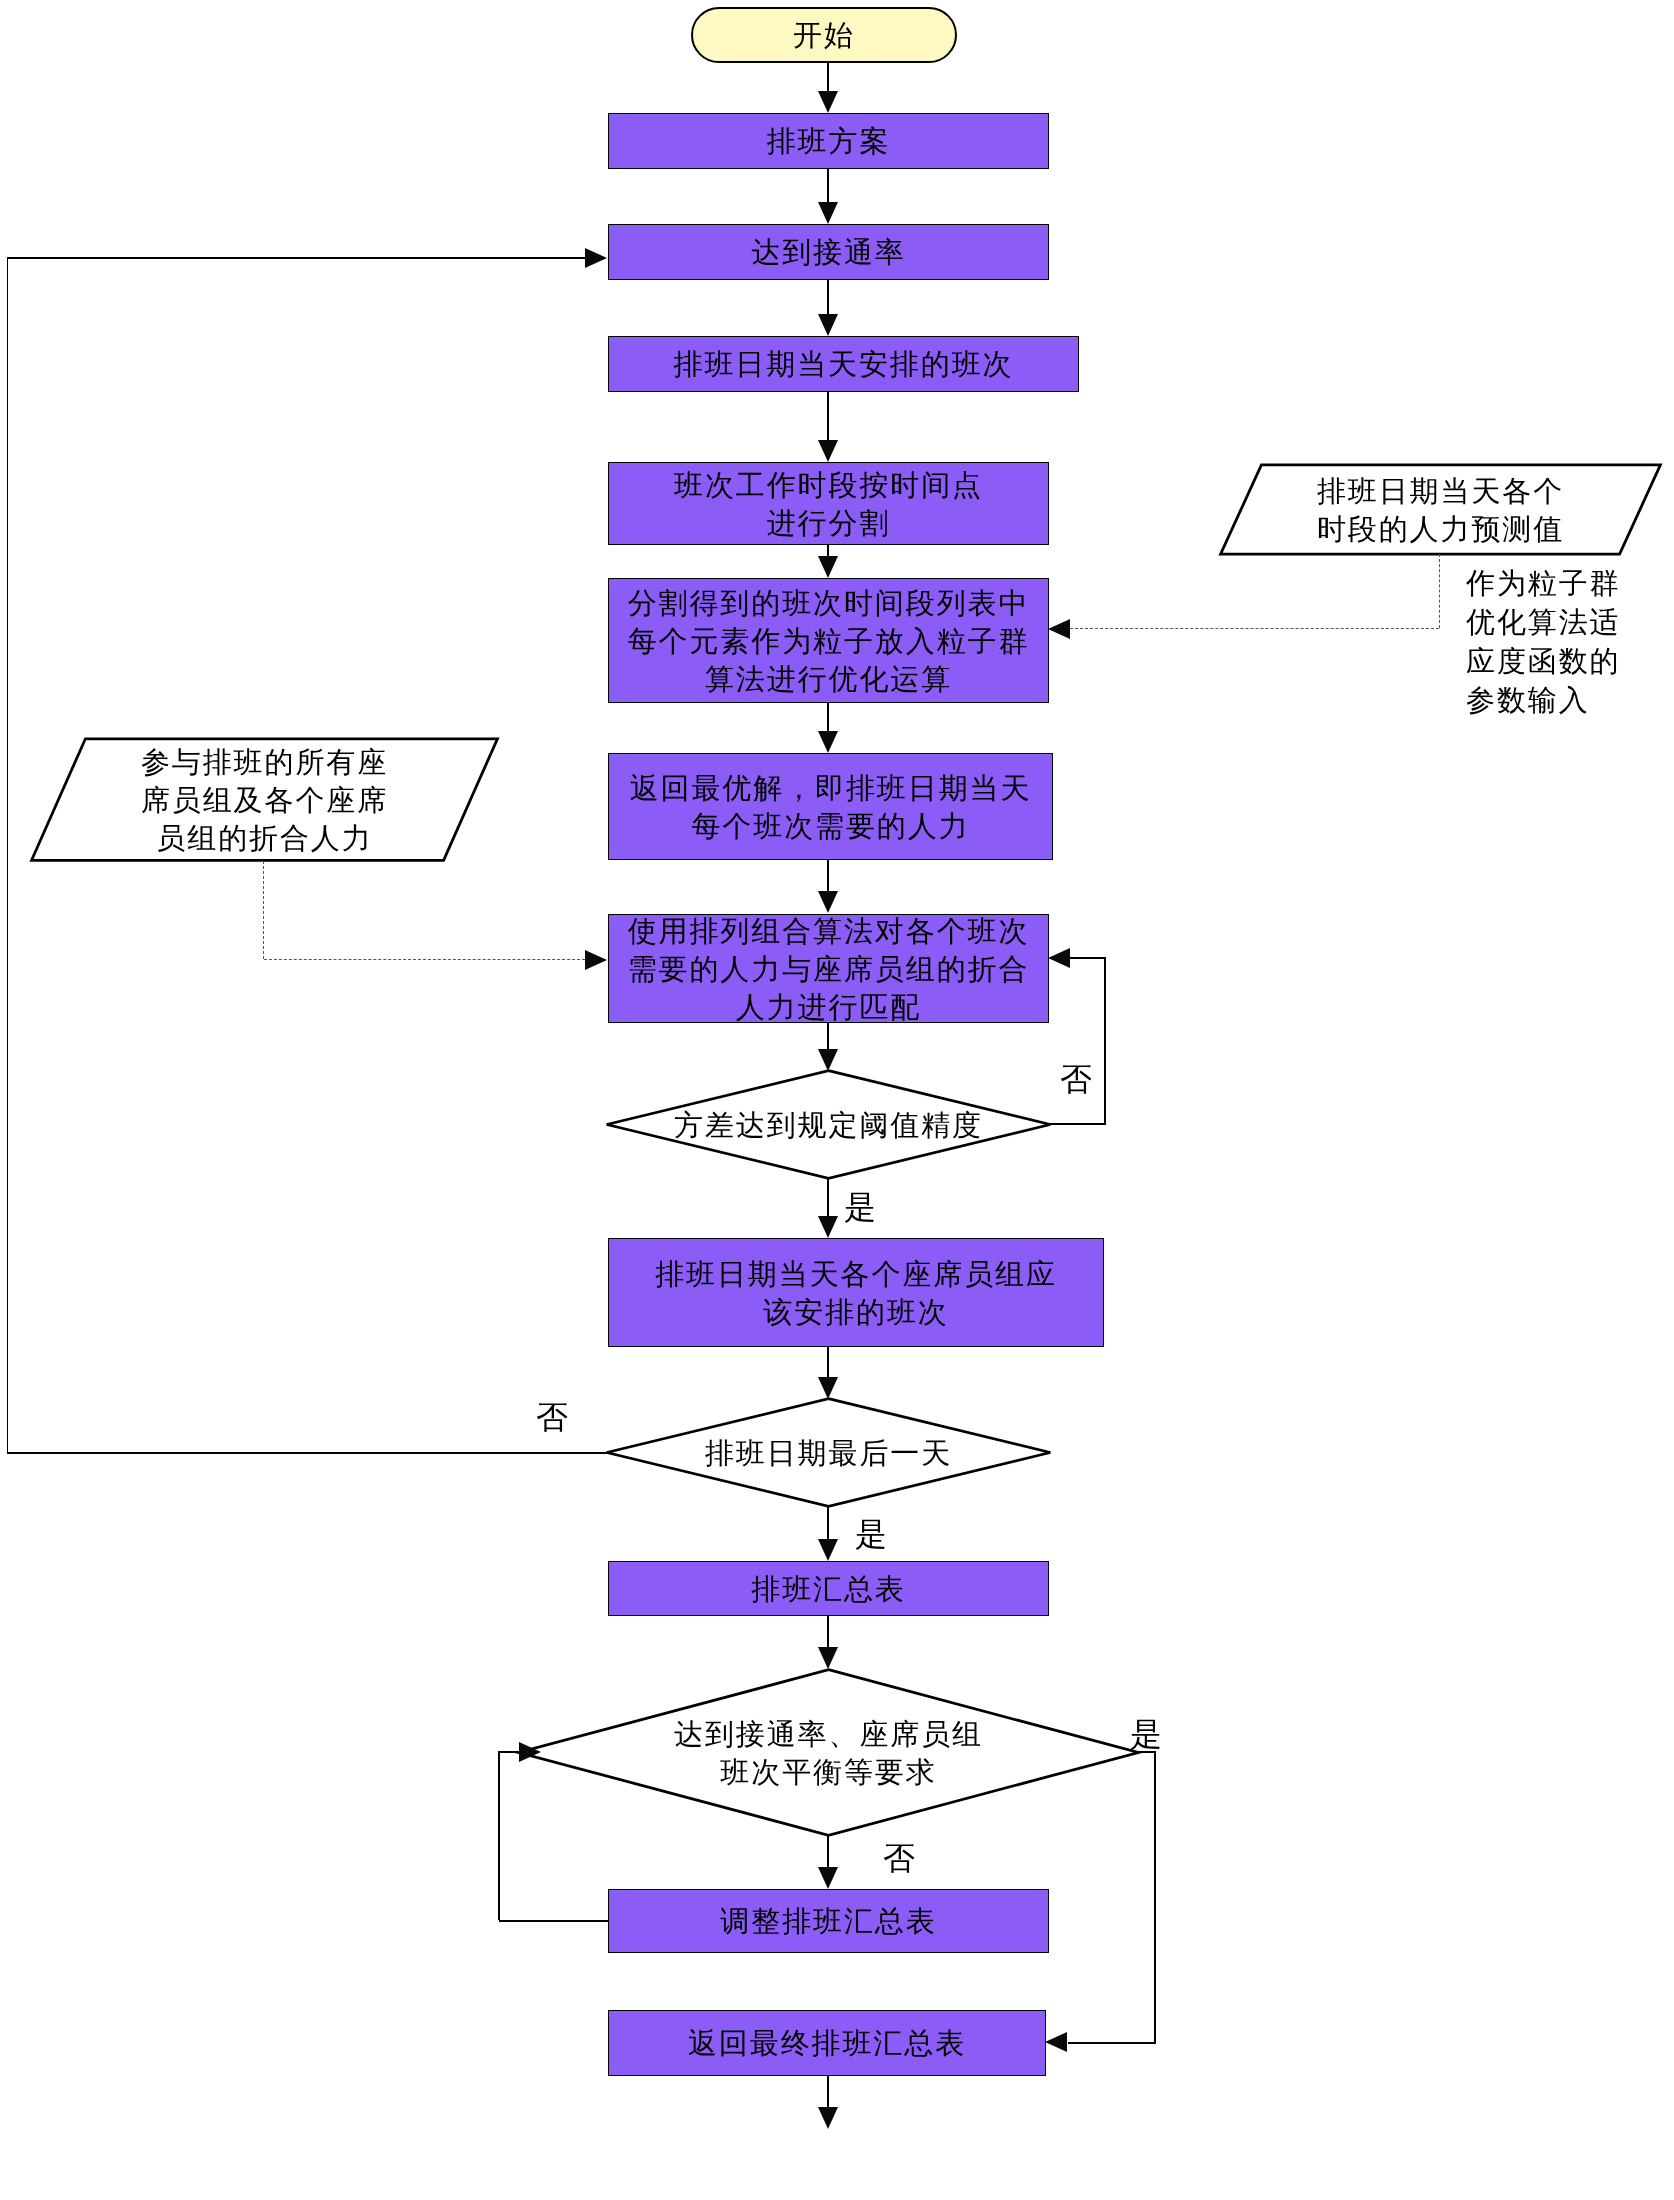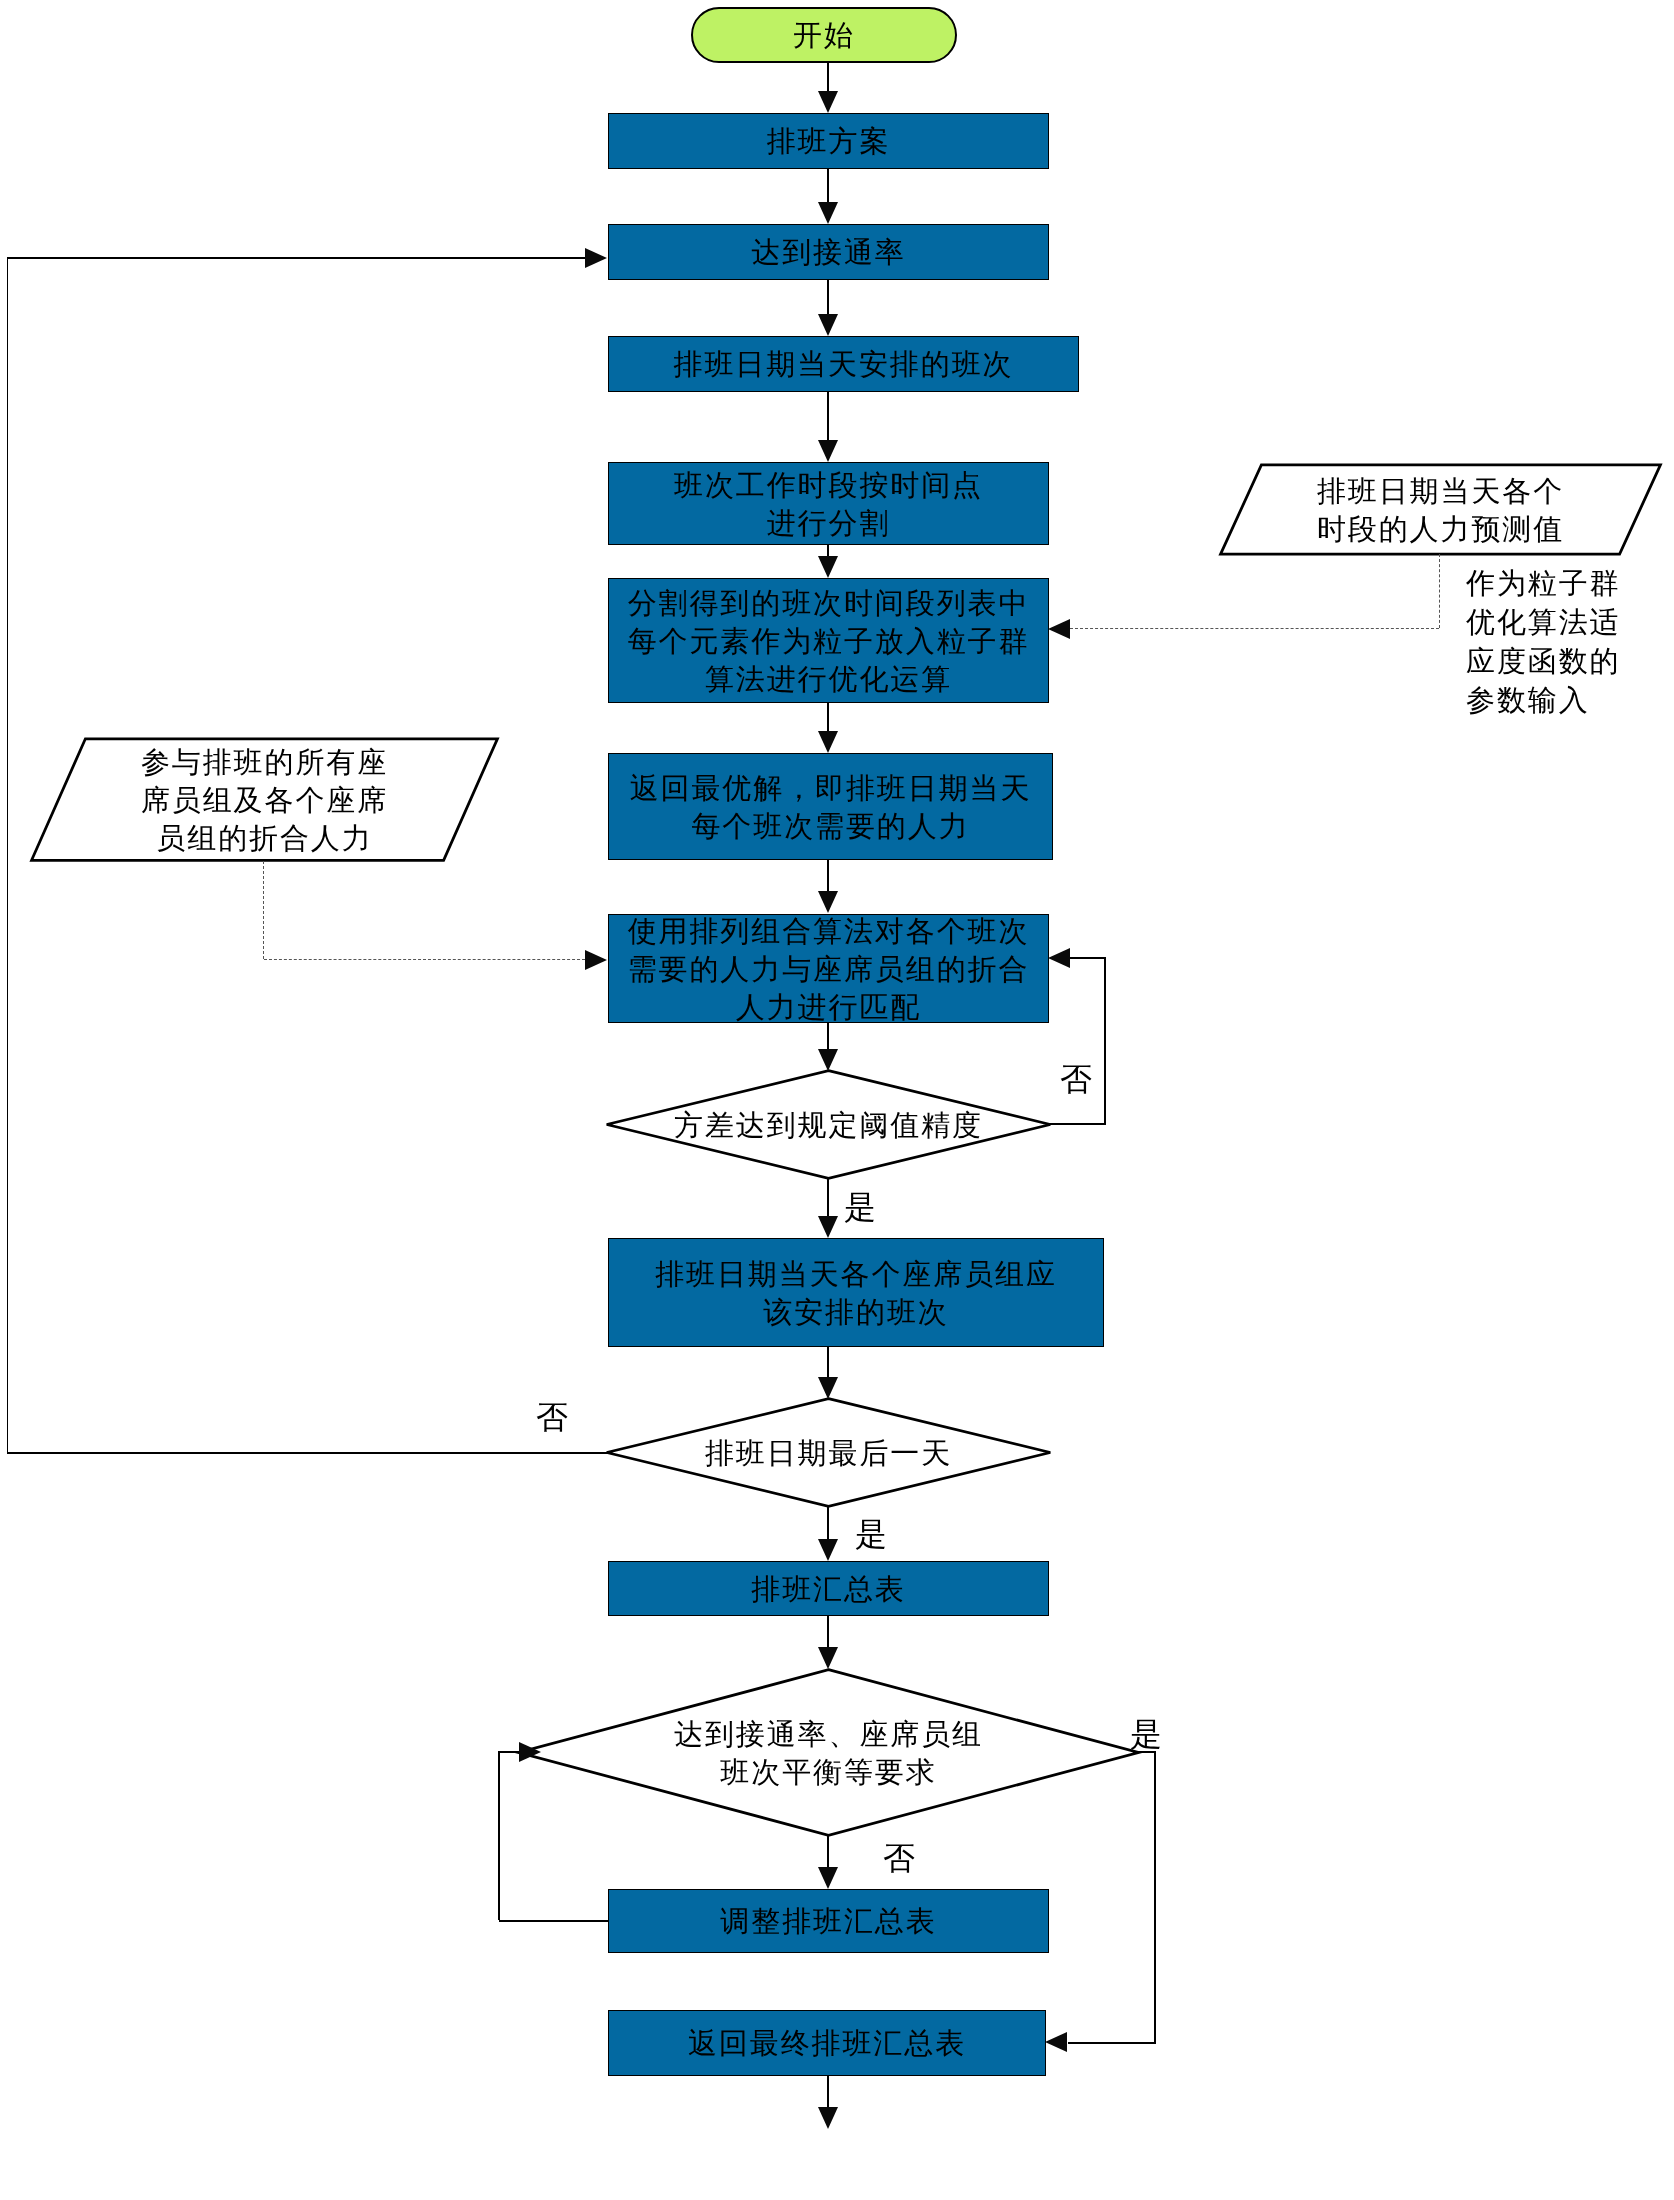--- a/index.html
+++ b/index.html
@@ -1,21 +1,21 @@
 <!DOCTYPE html>
 <html style="font-size:15px"><head>
 <meta charset="utf-8">
 <style>
   html,body{margin:0;padding:0;background:#fff;}
   .canvas{position:relative;width:1674px;height:2200px;background:#fff;overflow:hidden;
           font-family:"DejaVu Sans","Liberation Sans",sans-serif;color:#000;}
   .node{position:absolute;box-sizing:border-box;display:flex;align-items:center;justify-content:center;
         text-align:center;white-space:pre-line;font-size:29px;line-height:38px;letter-spacing:1.9px;}
-  .rect{border:1.9px solid #000;background:#0369a1;}
-  .oval{border:2.8px solid #000;border-radius:32px;background:#bef264;}
+  .rect{border:1.9px solid #000;background:#8b5cf6;}
+  .oval{border:2.8px solid #000;border-radius:32px;background:#fef9c3;}
   .shape{position:absolute;}
   .shape svg{display:block;width:100%;height:100%;}
   .shape .stext{position:absolute;left:0;top:0;width:100%;height:100%;display:flex;align-items:center;
         justify-content:center;text-align:center;white-space:pre-line;font-size:29px;line-height:38px;letter-spacing:1.9px;}
   .note{position:absolute;white-space:pre-line;font-size:29px;line-height:39px;letter-spacing:1.9px;text-align:left;}
   .blabel{position:absolute;font-size:32px;line-height:32px;}
   .vl{position:absolute;width:1.9px;background:#000;}
   .hl{position:absolute;height:1.9px;background:#000;}
   .vd{position:absolute;width:0;border-left:1.9px dashed #555;}
   .hd{position:absolute;height:0;border-top:1.9px dashed #555;}

